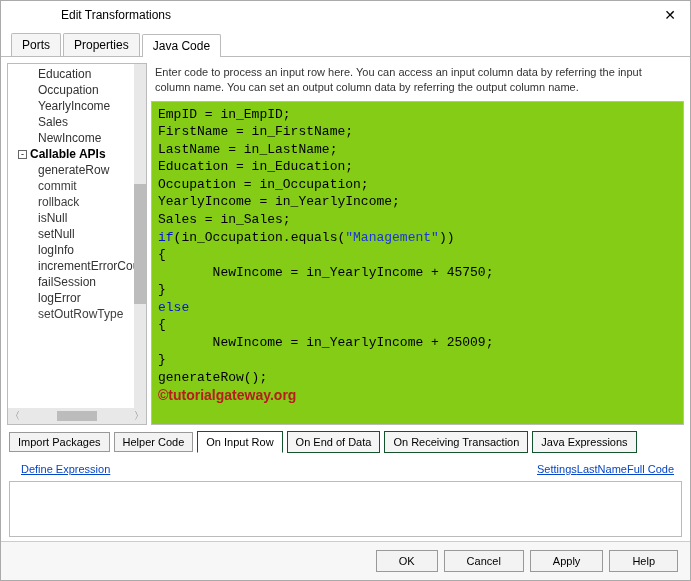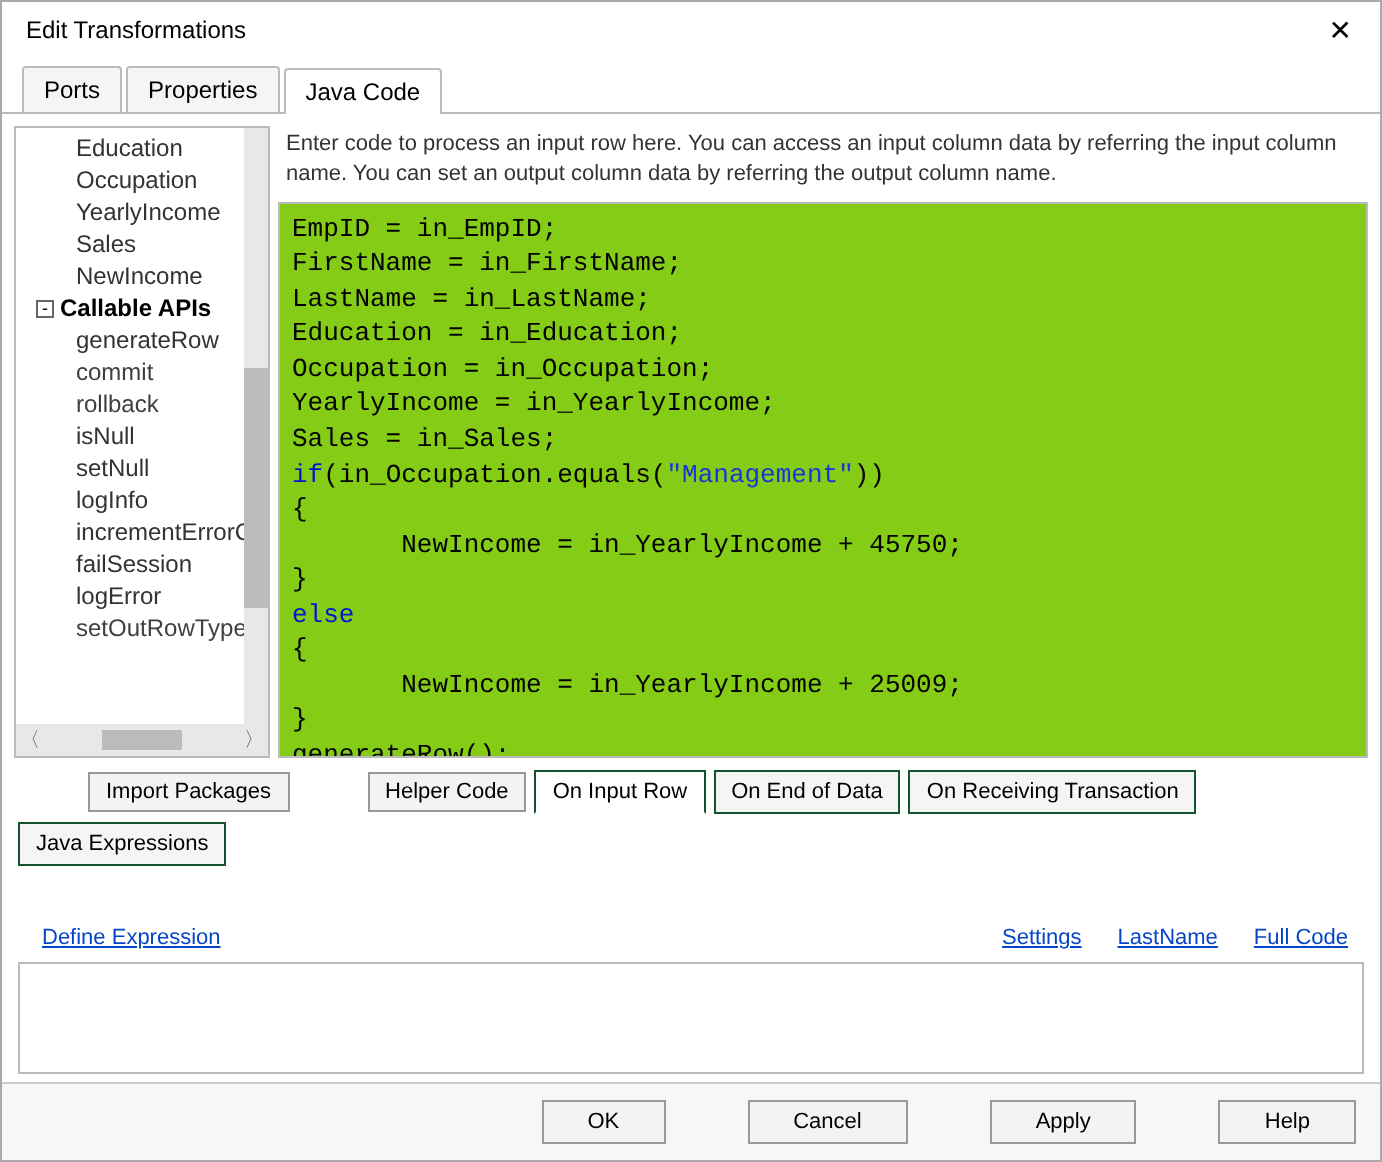--- a/index.html
+++ b/index.html
@@ -1,49 +1,49 @@
 <!DOCTYPE html>
 <html><head>
 <meta charset="utf-8">
 <style>
 * { box-sizing: border-box; margin: 0; padding: 0; }
 body { font-family: "Segoe UI", Tahoma, sans-serif; font-size: 12px; background: #fff; width: 691px; height: 581px; overflow: hidden; position: relative; }
 .window { display: flex; flex-direction: column; width: 100%; height: 100%; border: 1px solid #aaa; }
-.titlebar { display: flex; justify-content: space-between; align-items: center; padding: 6px 10px 6px 12px; background: #fff; }
+.titlebar { display: flex; justify-content: space-between; align-items: center; padding: 6px 10px 6px 12px; background: #fff; margin-left: 48px; }
 .titlebar-title { font-size: 12px; }
 .close-x { font-size: 14px; font-weight: 300; cursor: default; padding: 0 4px; }
 .tabs-top { display: flex; padding: 4px 10px 0 10px; border-bottom: 1px solid #bbb; }
 .tab { padding: 4px 10px; border: 1px solid #bbb; border-bottom: none; margin-right: 2px; background: #f5f5f5; cursor: default; border-radius: 2px 2px 0 0; }
 .tab.active { background: #fff; position: relative; top: 1px; }
 .main-area { flex: 1; display: flex; gap: 4px; padding: 6px 6px 0 6px; min-height: 0; }
-.tree-wrap { width: 128px; border: 1px solid #bbb; display: flex; flex-direction: column; position: relative; }
+.tree-wrap { width: 140px; border: 1px solid #bbb; display: flex; flex-direction: column; position: relative; }
 .tree-body { flex: 1; overflow: hidden; padding: 2px 0; font-size: 12px; position: relative; }
 .tree-body .scroll-fake { position: absolute; right: 0; top: 0; bottom: 0; width: 12px; background: #e8e8e8; }
 .tree-body .scroll-thumb { position: absolute; right: 0; top: 120px; width: 12px; height: 120px; background: #bcbcbc; }
 .tree-item { padding: 1px 2px 1px 30px; white-space: nowrap; color: #333; }
 .tree-item.dim { color: #404040; }
 .tree-group { padding: 1px 2px 1px 10px; }
 .tree-group .box { display: inline-block; width: 9px; height: 9px; border: 1px solid #666; text-align: center; line-height: 7px; font-size: 9px; margin-right: 3px; vertical-align: middle; }
 .tree-group b { font-weight: bold; }
 .tree-scroll-h { height: 16px; background: #e8e8e8; display: flex; justify-content: space-between; align-items: center; }
 .tree-scroll-h .arrow { width: 14px; text-align: center; color: #666; font-size: 10px; }
 .tree-scroll-h .thumb { height: 10px; flex: 0 0 40px; background: #bcbcbc; margin: 0 2px; }
 .right-pane { flex: 1; display: flex; flex-direction: column; min-width: 0; }
 .instr { font-size: 11px; color: #333; padding: 2px 4px 6px 4px; line-height: 1.35; }
 .code-box { flex: 1; border: 1px solid #bbb; background: #84cc16; padding: 4px 6px; font-family: "Courier New", monospace; font-size: 13px; line-height: 1.35; white-space: pre; overflow: hidden; color: #000; }
 .kw { color: #0018c9; }
 .str { color: #1a36d6; }
 .watermark { color: #b81c1c; font-family: "Segoe UI", sans-serif; font-size: 14px; font-weight: bold; margin-top: 4px; }
 .mid-buttons { display: flex; align-items: center; padding: 6px 8px; gap: 4px; flex-wrap: wrap; }
-.btn { border: 1px solid #999; background: #f3f3f3; padding: 3px 8px; font-size: 11px; cursor: default; margin-left: 35px; }
+.btn { border: 1px solid #999; background: #f3f3f3; padding: 3px 8px; font-size: 11px; cursor: default; }
 .tab2 { border: 1px solid #14532d; padding: 4px 8px; font-size: 11px; background: #f5f5f5; cursor: default; }
 .tab2.active { background: #fff; border-bottom-color: #fff; }
 .links-row { display: flex; justify-content: space-between; padding: 4px 16px 4px 20px; }
-.link { color: #0645c8; text-decoration: underline; font-size: 11px; cursor: default; margin-top: 20px; }
-.links-right { display: flex; gap: 18px; }
+.link { color: #0645c8; text-decoration: underline; font-size: 11px; cursor: default; }
+.links-right { display: flex; }
 .expr-area { height: 56px; border: 1px solid #bbb; margin: 2px 8px 4px 8px; background: #fff; }
 .footer { display: flex; justify-content: flex-end; gap: 6px; padding: 8px 12px; border-top: 1px solid #ccc; background: #f7f7f7; }
 .footer .btn { padding: 4px 22px; }
 </style>
 </head>
 <body>
 
 <div class="window">
   <div class="titlebar">
     <span class="titlebar-title">Edit Transformations</span>

